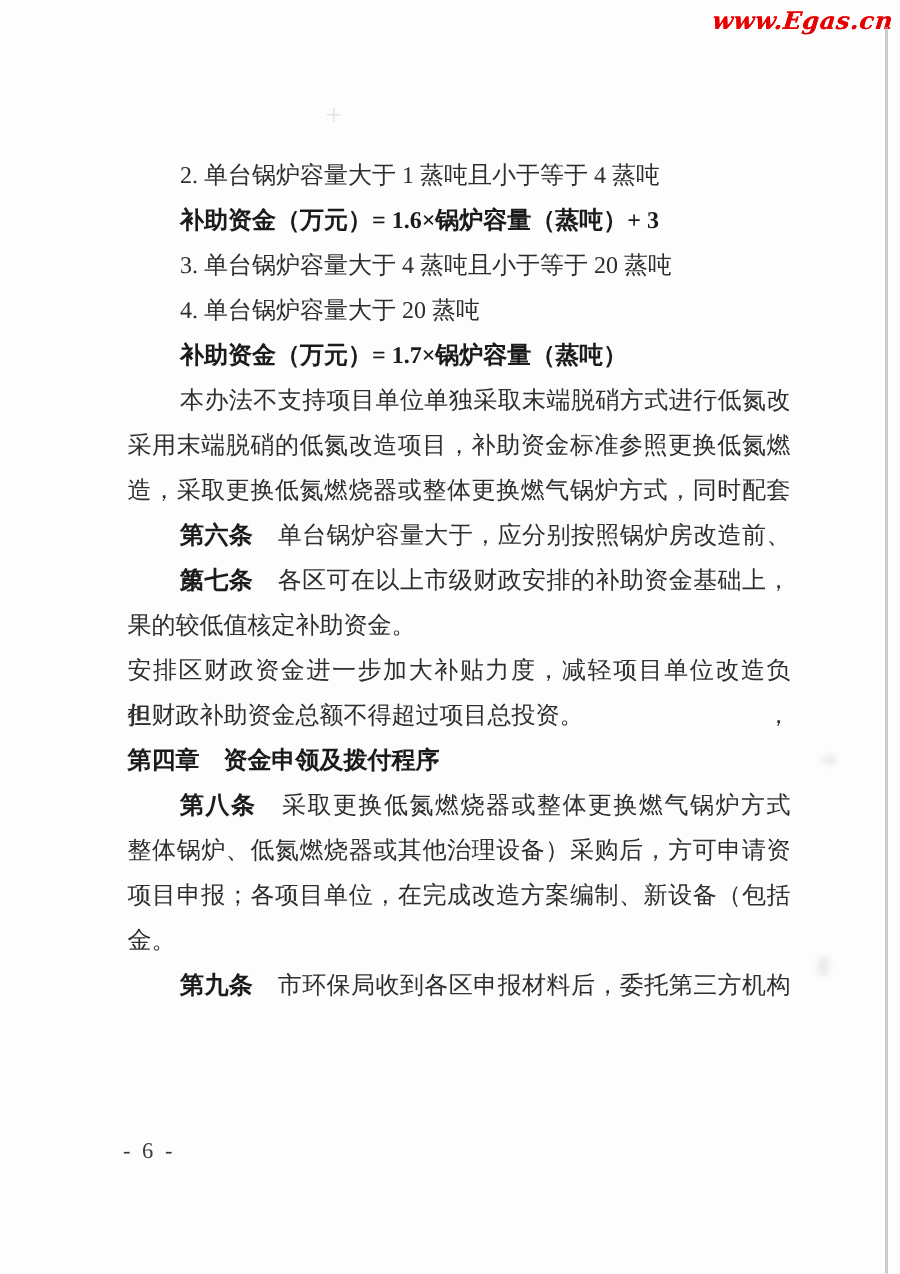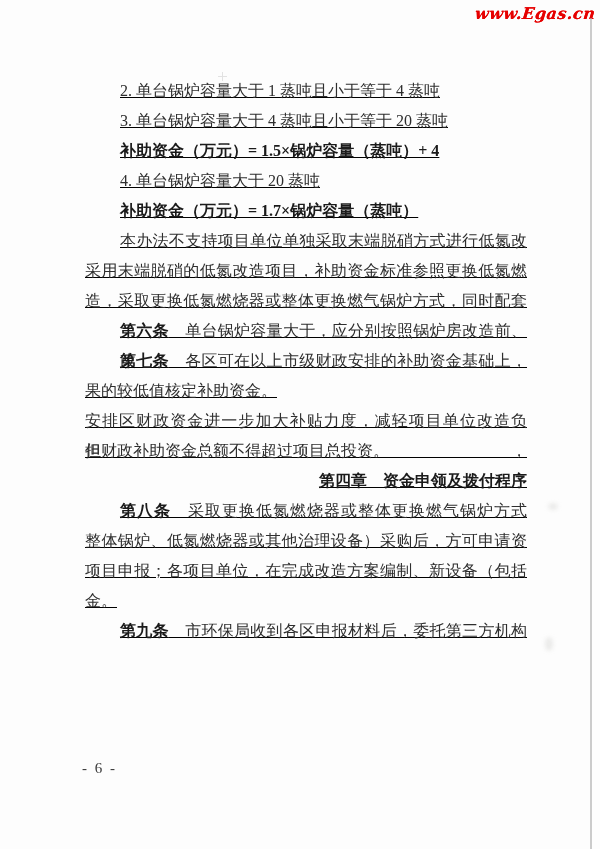--- a/index.html
+++ b/index.html
@@ -13,26 +13,26 @@
         background:var(--paper);}
   
   .edge-line{position:absolute;left:590px;top:18px;width:2px;height:831px;
              background:var(--scan_line);opacity:.65;}
   
   .watermark{position:absolute;top:4px;right:5px;color:var(--watermark);
              font-family:"DejaVu Serif", serif;font-style:italic;font-weight:700;
              font-size:16px;letter-spacing:.5px;transform:skewX(-6deg);
              text-shadow:0 0 .4px var(--watermark);}
   
-  .content{position:absolute;left:85px;top:76px;width:442px;text-decoration:underline;}
+  .content{position:absolute;left:85px;top:103px;width:442px;}
   .line{height:30px;line-height:30px;font-size:16px;color:var(--text);
         font-family:"Liberation Serif", serif;}
   .indent{padding-left:35px;}
   .justify{text-align:justify;text-align-last:justify;text-justify:inter-character;}
-  .center{text-align:right;}
+  .center{text-align:left;}
   .b{font-weight:700;color:var(--bold_text);}
   
   .page-number{position:absolute;left:82px;top:753px;height:30px;line-height:30px;
                font-size:15px;letter-spacing:2px;color:var(--footer_text);
                font-family:"Liberation Serif", serif;}
   
   .artifact{position:absolute;opacity:.45;}
   .artifact .h{position:absolute;left:0;top:4px;width:9px;height:1px;background:#c2c2c2;}
   .artifact .v{position:absolute;left:4px;top:0;width:1px;height:9px;background:#c2c2c2;}
   .smudge{position:absolute;background:#d8d8d6;border-radius:50%;
@@ -51,24 +51,24 @@
     <span class="h"></span>
       <span class="v"></span>
   </div>
   <div class="smudge" style="left:548px;top:503px;width:10px;height:7px;"></div>
   <div class="smudge" style="left:545px;top:637px;width:8px;height:14px;"></div>
 
   <div class="content">
 
     <div class="line indent"><span>2. 单台锅炉容量大于 1 蒸吨且小于等于 4 蒸吨</span></div>
 
+    <div class="line indent"><span class="b">补助资金（万元）= 1.6×锅炉容量（蒸吨）+ 3</span></div>
 
     <div class="line indent"><span>3. 单台锅炉容量大于 4 蒸吨且小于等于 20 蒸吨</span></div>
 
-    <div class="line indent"><span class="b">补助资金（万元）= 1.5×锅炉容量（蒸吨）+ 4</span></div>
 
     <div class="line indent"><span>4. 单台锅炉容量大于 20 蒸吨</span></div>
 
     <div class="line indent"><span class="b">补助资金（万元）= 1.7×锅炉容量（蒸吨）</span></div>
 
     <div class="line indent justify"><span>本办法不支持项目单位单独采取末端脱硝方式进行低氮改</span></div>
 
     <div class="line justify"><span>采用末端脱硝的低氮改造项目，补助资金标准参照更换低氮燃</span></div>
 
     <div class="line justify"><span>造，采取更换低氮燃烧器或整体更换燃气锅炉方式，同时配套</span></div>

